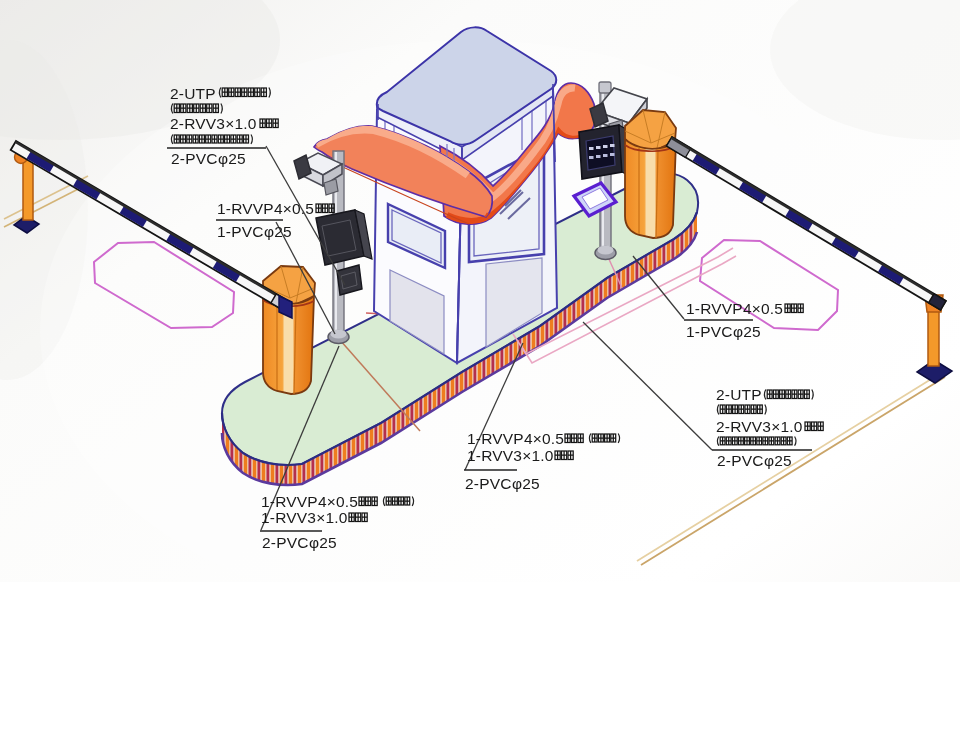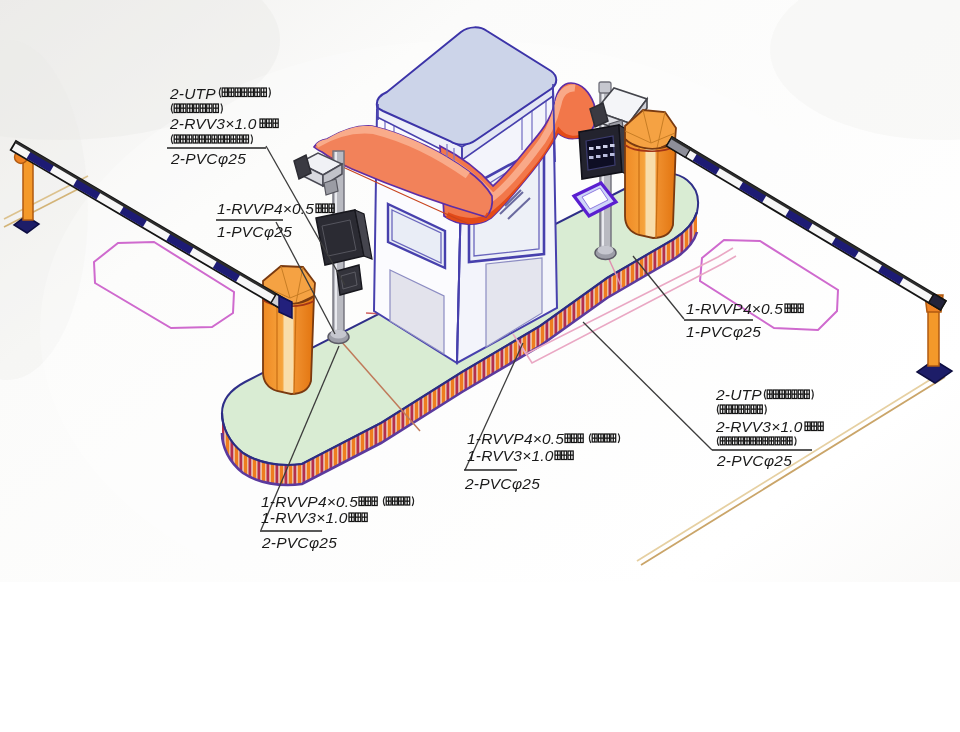--- a/index.html
+++ b/index.html
@@ -1,15 +1,15 @@
 <!DOCTYPE html>
 <html><head><meta charset="utf-8">
 <style>
 html,body{margin:0;padding:0;background:#fff;}
-#c{position:relative;width:960px;height:582px;overflow:hidden;font-style:italic;}
+#c{position:relative;width:960px;height:582px;overflow:hidden;}
 text{font-family:"Liberation Sans",sans-serif;}
 </style></head><body>
 <div id="c">
 <svg width="960" height="732" viewBox="0 0 960 732">
 <defs>
 <linearGradient id="bg" x1="0" y1="0" x2="1" y2="1">
  <stop offset="0" stop-color="#efeeec"></stop>
           <stop offset="0.25" stop-color="#fbfbfa"></stop>
  <stop offset="0.75" stop-color="#ffffff"></stop>
           <stop offset="1" stop-color="#f6f5f3"></stop>

